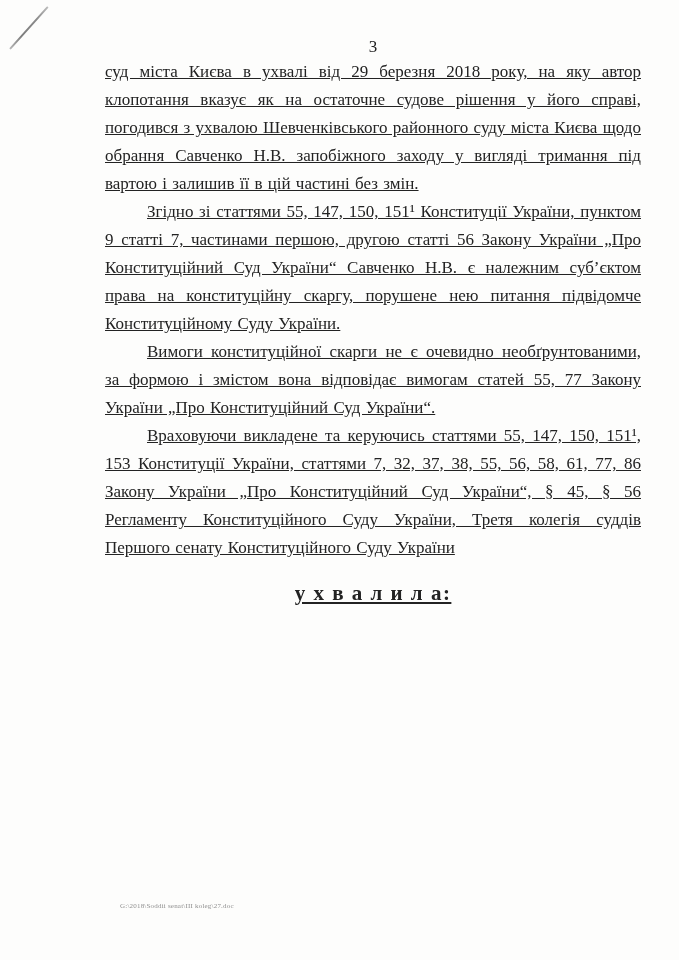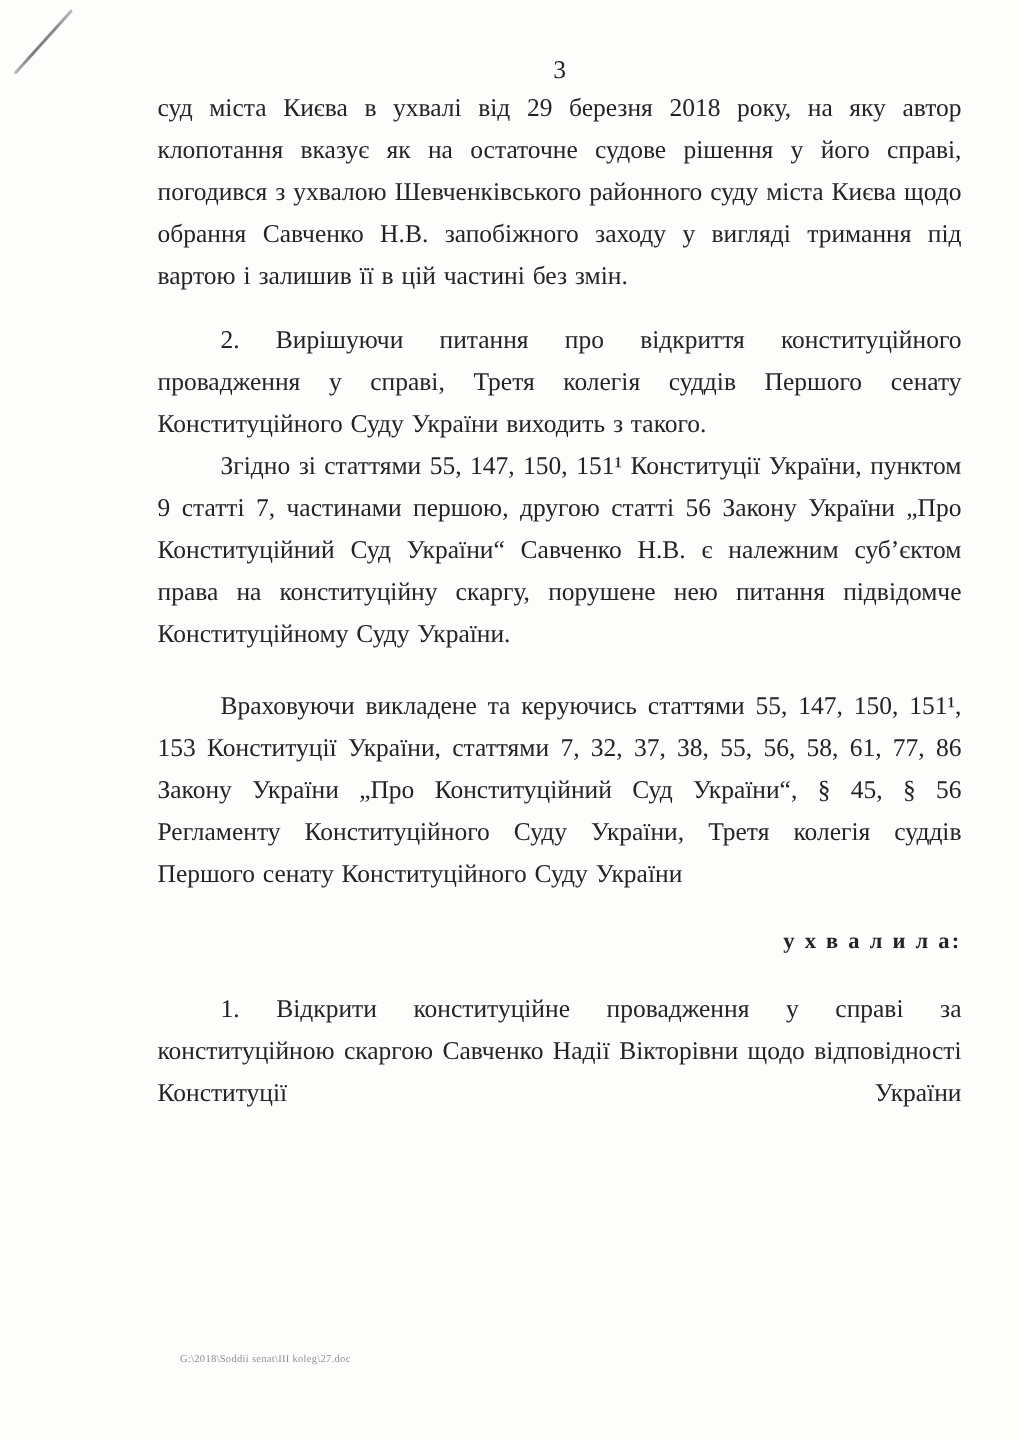--- a/index.html
+++ b/index.html
@@ -35,38 +35,39 @@
     width: 536px;
     text-align: center;
     font-size: 17px;
     line-height: 22px;
   }
   .content {
     position: absolute;
     top: 58px;
     left: 105px;
     width: 536px;
+    text-decoration: underline;
   }
   .p {
     font-size: 17px;
     line-height: 28px;
     text-align: justify;
     text-indent: 42px;
     margin: 0;
     word-spacing: 1px;
   }
   .p.no-indent { text-indent: 0; }
   .p.gap-sm { margin-top: 15px; }
-  .p.gap-md { margin-top: 20px; }
+  .p.gap-md { }
   .p.justify-last { text-align-last: justify; }
   .resolution-heading {
-    font-size: 15px;
+    font-size: 21px;
     line-height: 28px;
     font-weight: bold;
-    text-align: right;
+    text-align: center;
     letter-spacing: 1.5px;
     margin: 17px 0 17px 0;
   }
   .footer-path {
     position: absolute;
     left: 120px;
     top: 901px;
     font-size: 7px;
     line-height: 10px;
     color: #8f8f8f;
@@ -79,29 +80,28 @@
 <div class="page">
 
   <div class="pen-mark"></div>
 
   <div class="page-number">3</div>
 
   <div class="content">
 
     <p class="p no-indent">суд міста Києва в ухвалі від 29 березня 2018 року, на яку автор клопотання вказує як на остаточне судове рішення у його справі, погодився з ухвалою Шевченківського районного суду міста Києва щодо обрання Савченко Н.В. запобіжного заходу у вигляді тримання під вартою і залишив її в цій частині без змін.</p>
 
-    <p class="p gap-sm">2. Вирішуючи питання про відкриття конституційного провадження у справі, Третя колегія суддів Першого сенату Конституційного Суду України виходить з такого.</p>
 
     <p class="p">Згідно зі статтями 55, 147, 150, 151¹ Конституції України, пунктом 9 статті 7, частинами першою, другою статті 56 Закону України „Про Конституційний Суд України“ Савченко Н.В. є належним суб’єктом права на конституційну скаргу, порушене нею питання підвідомче Конституційному Суду України.</p>
 
+    <p class="p">Вимоги конституційної скарги не є очевидно необґрунтованими, за формою і змістом вона відповідає вимогам статей 55, 77 Закону України „Про Конституційний Суд України“.</p>
 
 
     <p class="p gap-md">Враховуючи викладене та керуючись статтями 55, 147, 150, 151¹, 153 Конституції України, статтями 7, 32, 37, 38, 55, 56, 58, 61, 77, 86 Закону України „Про Конституційний Суд України“, § 45, § 56 Регламенту Конституційного Суду України, Третя колегія суддів Першого сенату Конституційного Суду України</p>
 
     <div class="resolution-heading">у х в а л и л а:</div>
 
-    <p class="p justify-last">1. Відкрити конституційне провадження у справі за конституційною скаргою Савченко Надії Вікторівни щодо відповідності Конституції України</p>
 
   </div>
 
   <div class="footer-path">G:\2018\Soddii senat\III koleg\27.doc</div>
 
 </div>
 
 </body></html>

